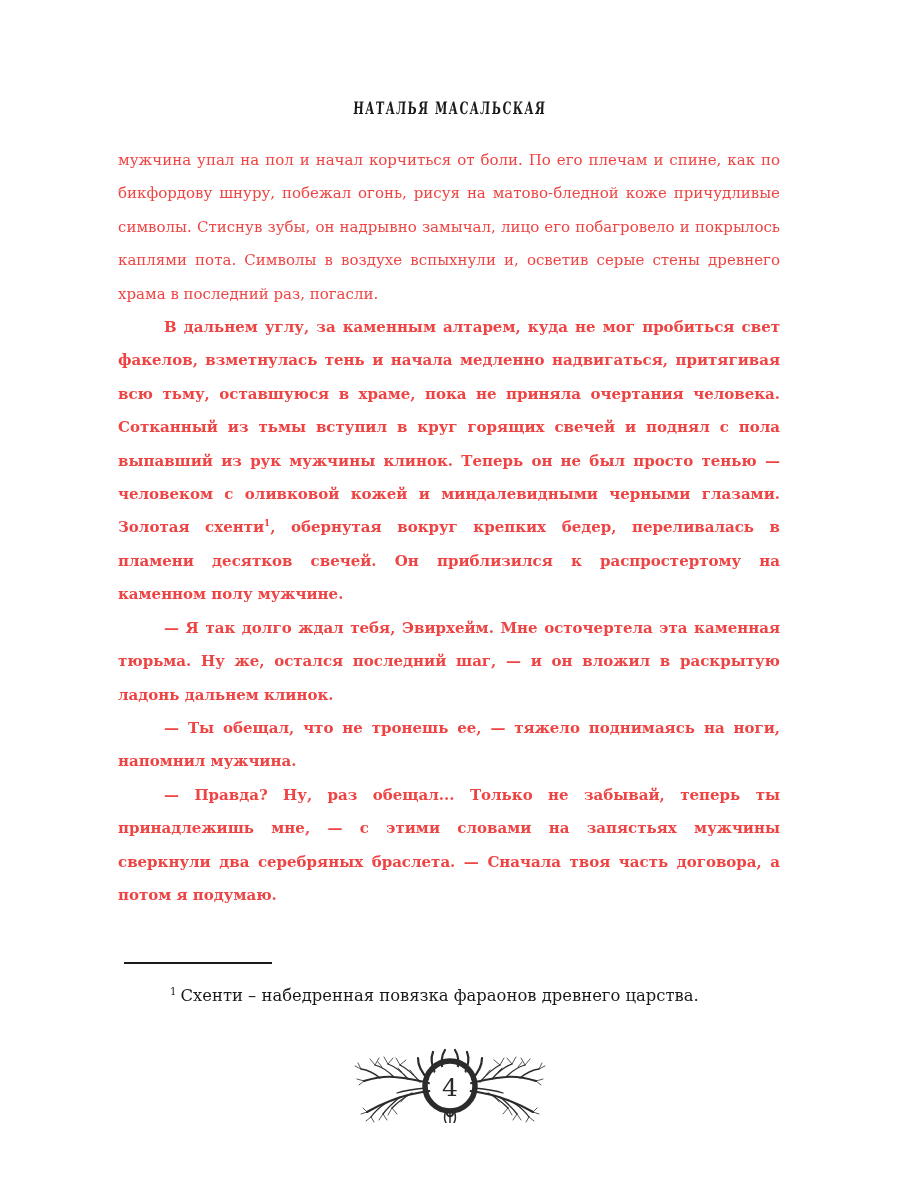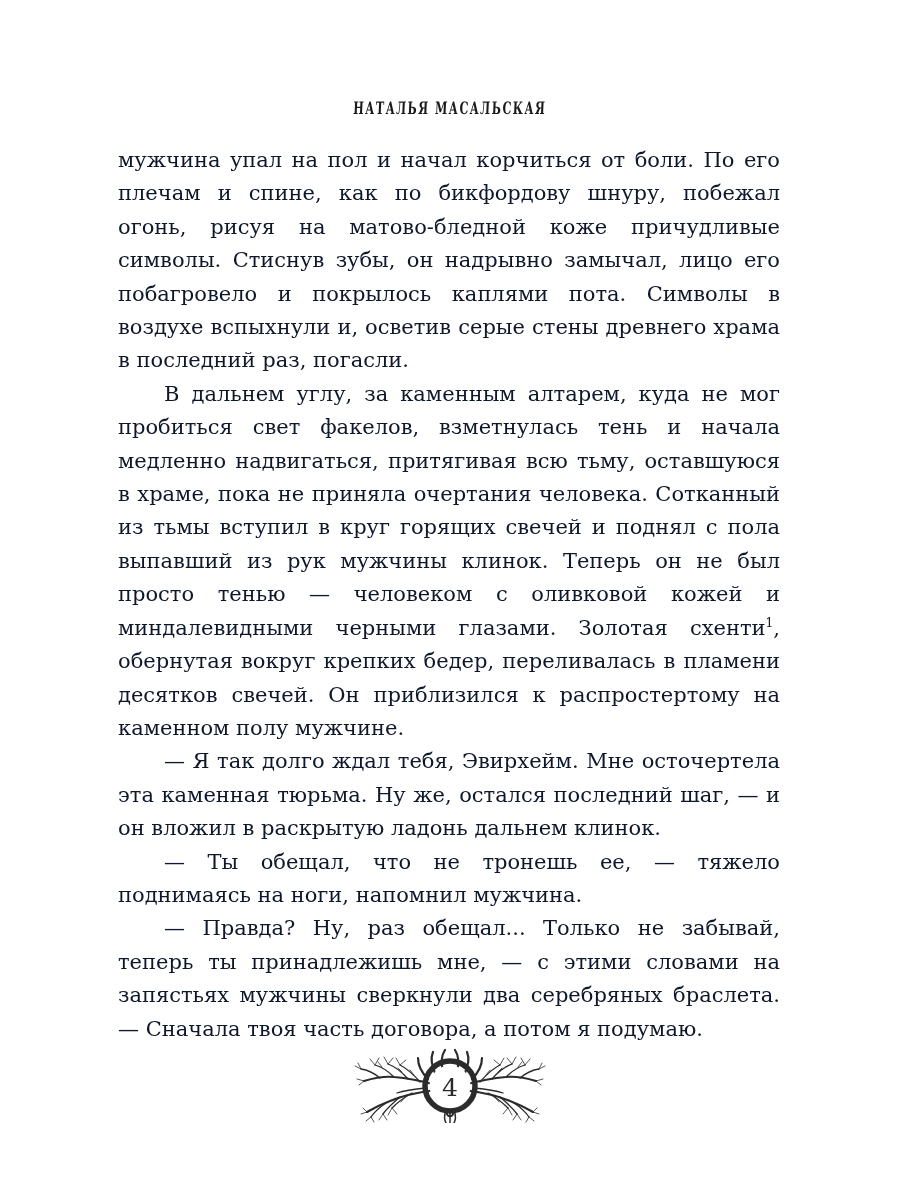--- a/index.html
+++ b/index.html
@@ -46,31 +46,32 @@
   .textblock {
     position: absolute;
     top: 144px;
     left: 118px;
     width: 662px;
   }
 
   .para {
     margin: 0;
     font-family: "DejaVu Serif", serif;
-    font-size: 21px;
+    font-size: 15px;
     line-height: 33.4px;
-    color: #0f172a;
+    color: #ef4444;
     text-align: justify;
     text-justify: inter-word;
     hyphens: manual;
     -webkit-hyphens: manual;
   }
 
   .para.indent {
     text-indent: 46px;
+    font-weight: bold;
   }
 
   .para.first {
     text-indent: 0;
   }
 
   sup.fn-ref {
     font-size: 0.58em;
     vertical-align: super;
     line-height: 0;
@@ -145,20 +146,24 @@
     <p class="para indent"><span>В дальнем углу, за каменным алтарем, куда не мог пробиться свет факелов, взметнулась тень и начала медленно надвигаться, притягивая всю тьму, оставшуюся в храме, пока не приняла очертания человека. Сотканный из тьмы вступил в круг горящих свечей и поднял с пола выпавший из рук мужчины клинок. Теперь он не был просто тенью — человеком с оливковой кожей и миндалевидными черными глазами. Золотая схенти</span><sup class="fn-ref">1</sup><span>, обернутая вокруг крепких бедер, переливалась в пламени десятков свечей. Он приблизился к распростертому на каменном полу мужчине.</span></p>
 
     <p class="para indent">— Я так долго ждал тебя, Эвирхейм. Мне осточертела эта каменная тюрьма. Ну же, остался последний шаг, — и он вложил в раскрытую ладонь дальнем клинок.</p>
 
     <p class="para indent">— Ты обещал, что не тронешь ее, — тяжело поднимаясь на ноги, напомнил мужчина.</p>
 
     <p class="para indent">— Правда? Ну, раз обещал... Только не забывай, теперь ты принадлежишь мне, — с этими словами на запястьях мужчины сверкнули два серебряных браслета. — Сначала твоя часть договора, а потом я подумаю.</p>
 
   </div>
 
+  <div class="footnote-zone">
+    <div class="footnote-rule"></div>
+    <p class="footnote-text"><sup>1</sup><span>Схенти  – набедренная повязка фараонов древнего царства.</span></p>
+  </div>
 
   <div class="ornament">
     <svg width="200" height="78" viewBox="0 0 200 78">
       <g fill="none" stroke="#2b2b2b" stroke-linecap="round">
 
         <g stroke-width="2.1">
           <path d="M86 40 C72 36 58 33 44 32 C34 31 24 33 14 36"></path>
           <path d="M86 45 C70 47 54 50 40 56 C32 59 24 63 17 67"></path>
         </g>
         <g stroke-width="1.3">

